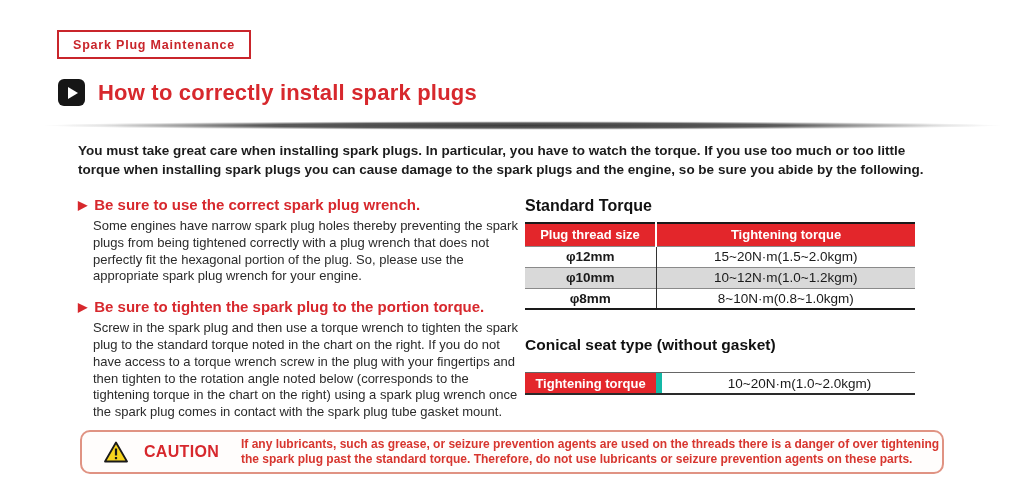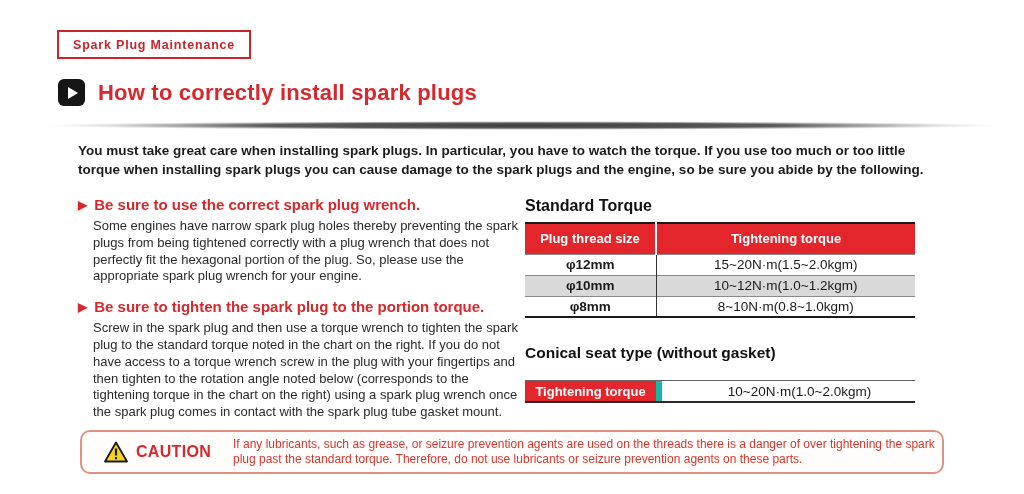--- a/index.html
+++ b/index.html
@@ -75,21 +75,21 @@
   
   .right-col { position: absolute; left: 525px; top: 197px; width: 390px; }
   .table-title { font-size: 16px; font-weight: bold; color: #111; margin-bottom: 7px; }
 
   .torque-table {
     width: 390px; border-collapse: collapse;
     border-top: 2px solid #1a1a1a; border-bottom: 2px solid #1a1a1a;
   }
   .torque-table th {
     background: #e3262b; color: #ffffff; font-size: 13px; font-weight: bold;
-    height: 31px; text-align: center; border-left: 2px solid #ffffff;
+    height: 23px; text-align: center; border-left: 2px solid #ffffff;
   }
   .torque-table th:first-child { border-left: none; width: 131px; }
   .torque-table td {
     height: 21px; text-align: center; font-size: 13.5px; color: #1a1a1a;
     border-top: 1px solid #8a8a8a;
   }
   .torque-table td.size { font-weight: bold; border-right: 1px solid #333; }
   .torque-table tr.alt td { background: #d9d9d9; }
 
   .conical-title { font-size: 15.5px; font-weight: bold; color: #111; margin: 26px 0 18px 0; }
@@ -107,27 +107,27 @@
     font-size: 13.5px; color: #1a1a1a; border-left: 6px solid #14b8a6; padding-left: 22px;
   }
 
   
   .caution-box {
     position: absolute; left: 80px; top: 430px; width: 864px; height: 44px;
     border: 2px solid #e09383; border-radius: 10px; background: #fffdfc;
     display: flex; align-items: center;
   }
   .caution-badge {
-    display: flex; align-items: center; gap: 8px;
+    display: flex; align-items: center; gap: 16px;
     margin-left: 22px; flex: 0 0 auto;
   }
   .caution-badge .label { color: #d7282d; font-size: 16px; font-weight: bold; letter-spacing: 0.3px; }
   .caution-text {
     margin-left: 22px; width: 708px;
-    color: #d7362f; font-size: 12px; font-weight: normal; line-height: 15.5px;
+    color: #d7362f; font-size: 12px; font-weight: bold; line-height: 15.5px;
   }
 </style>
 </head>
 <body>
 
 <div class="tag-box">
   <span>Spark Plug Maintenance</span>
 </div>
 
 <div class="main-heading">

